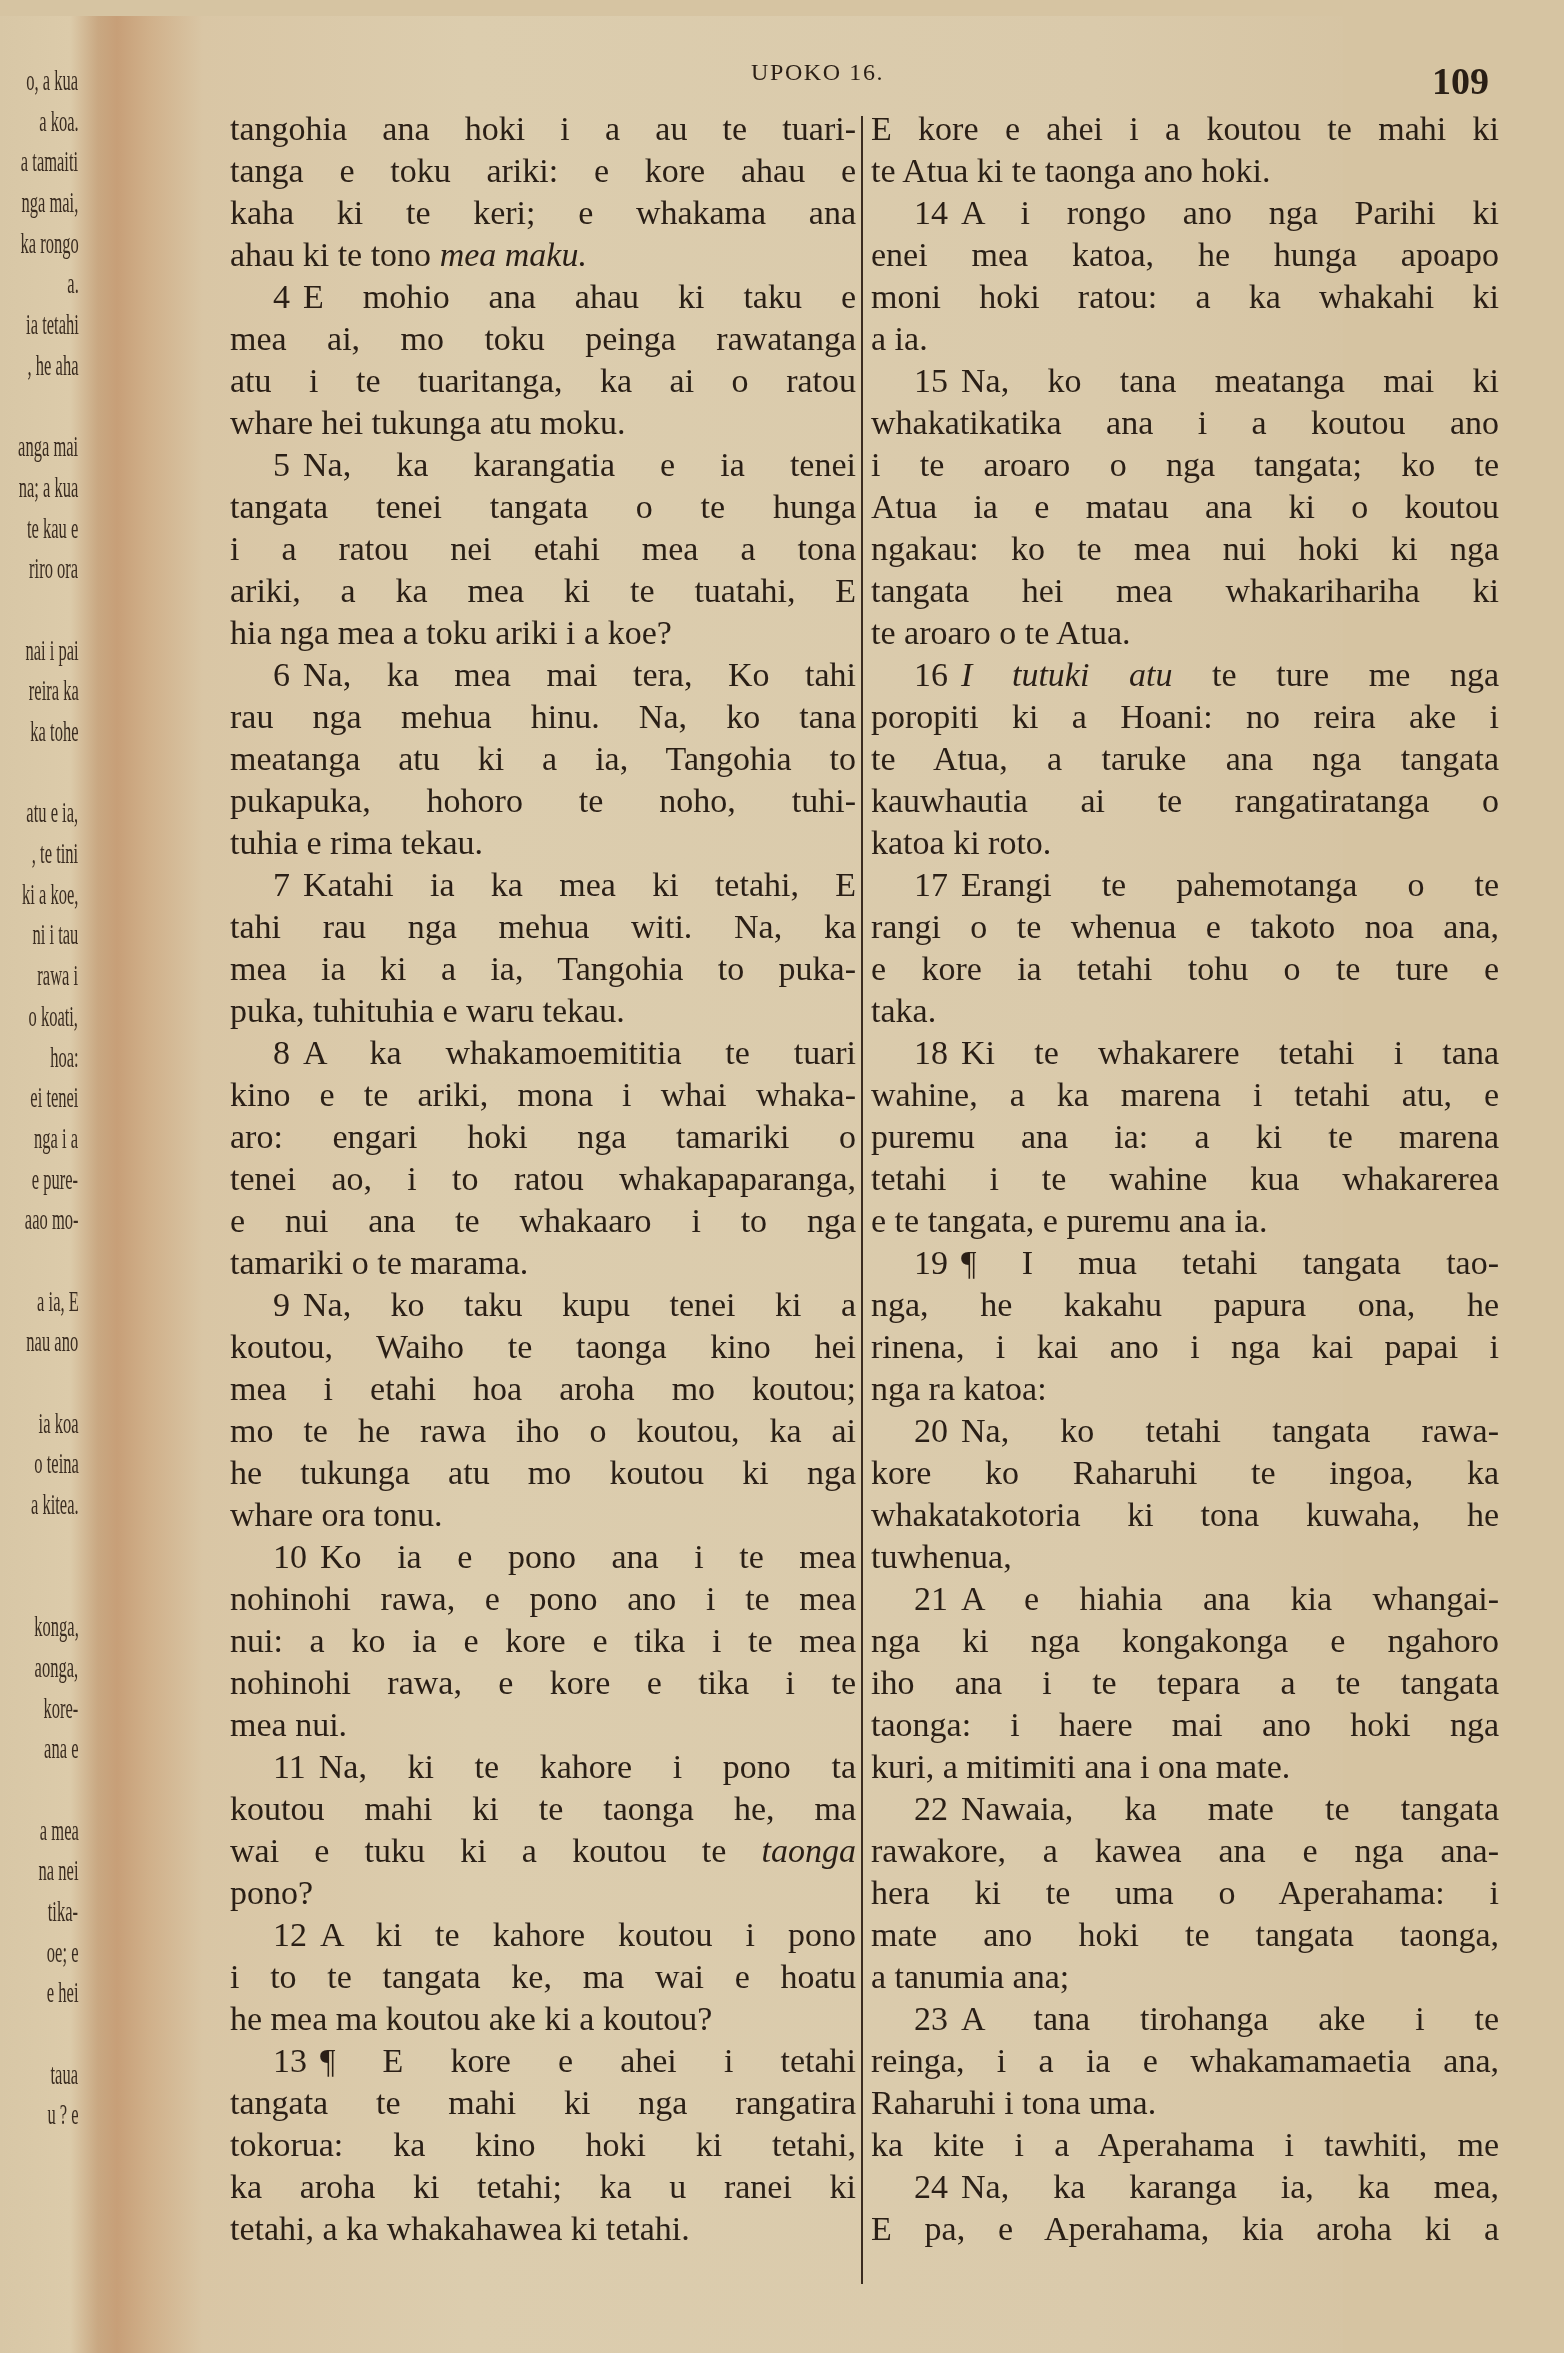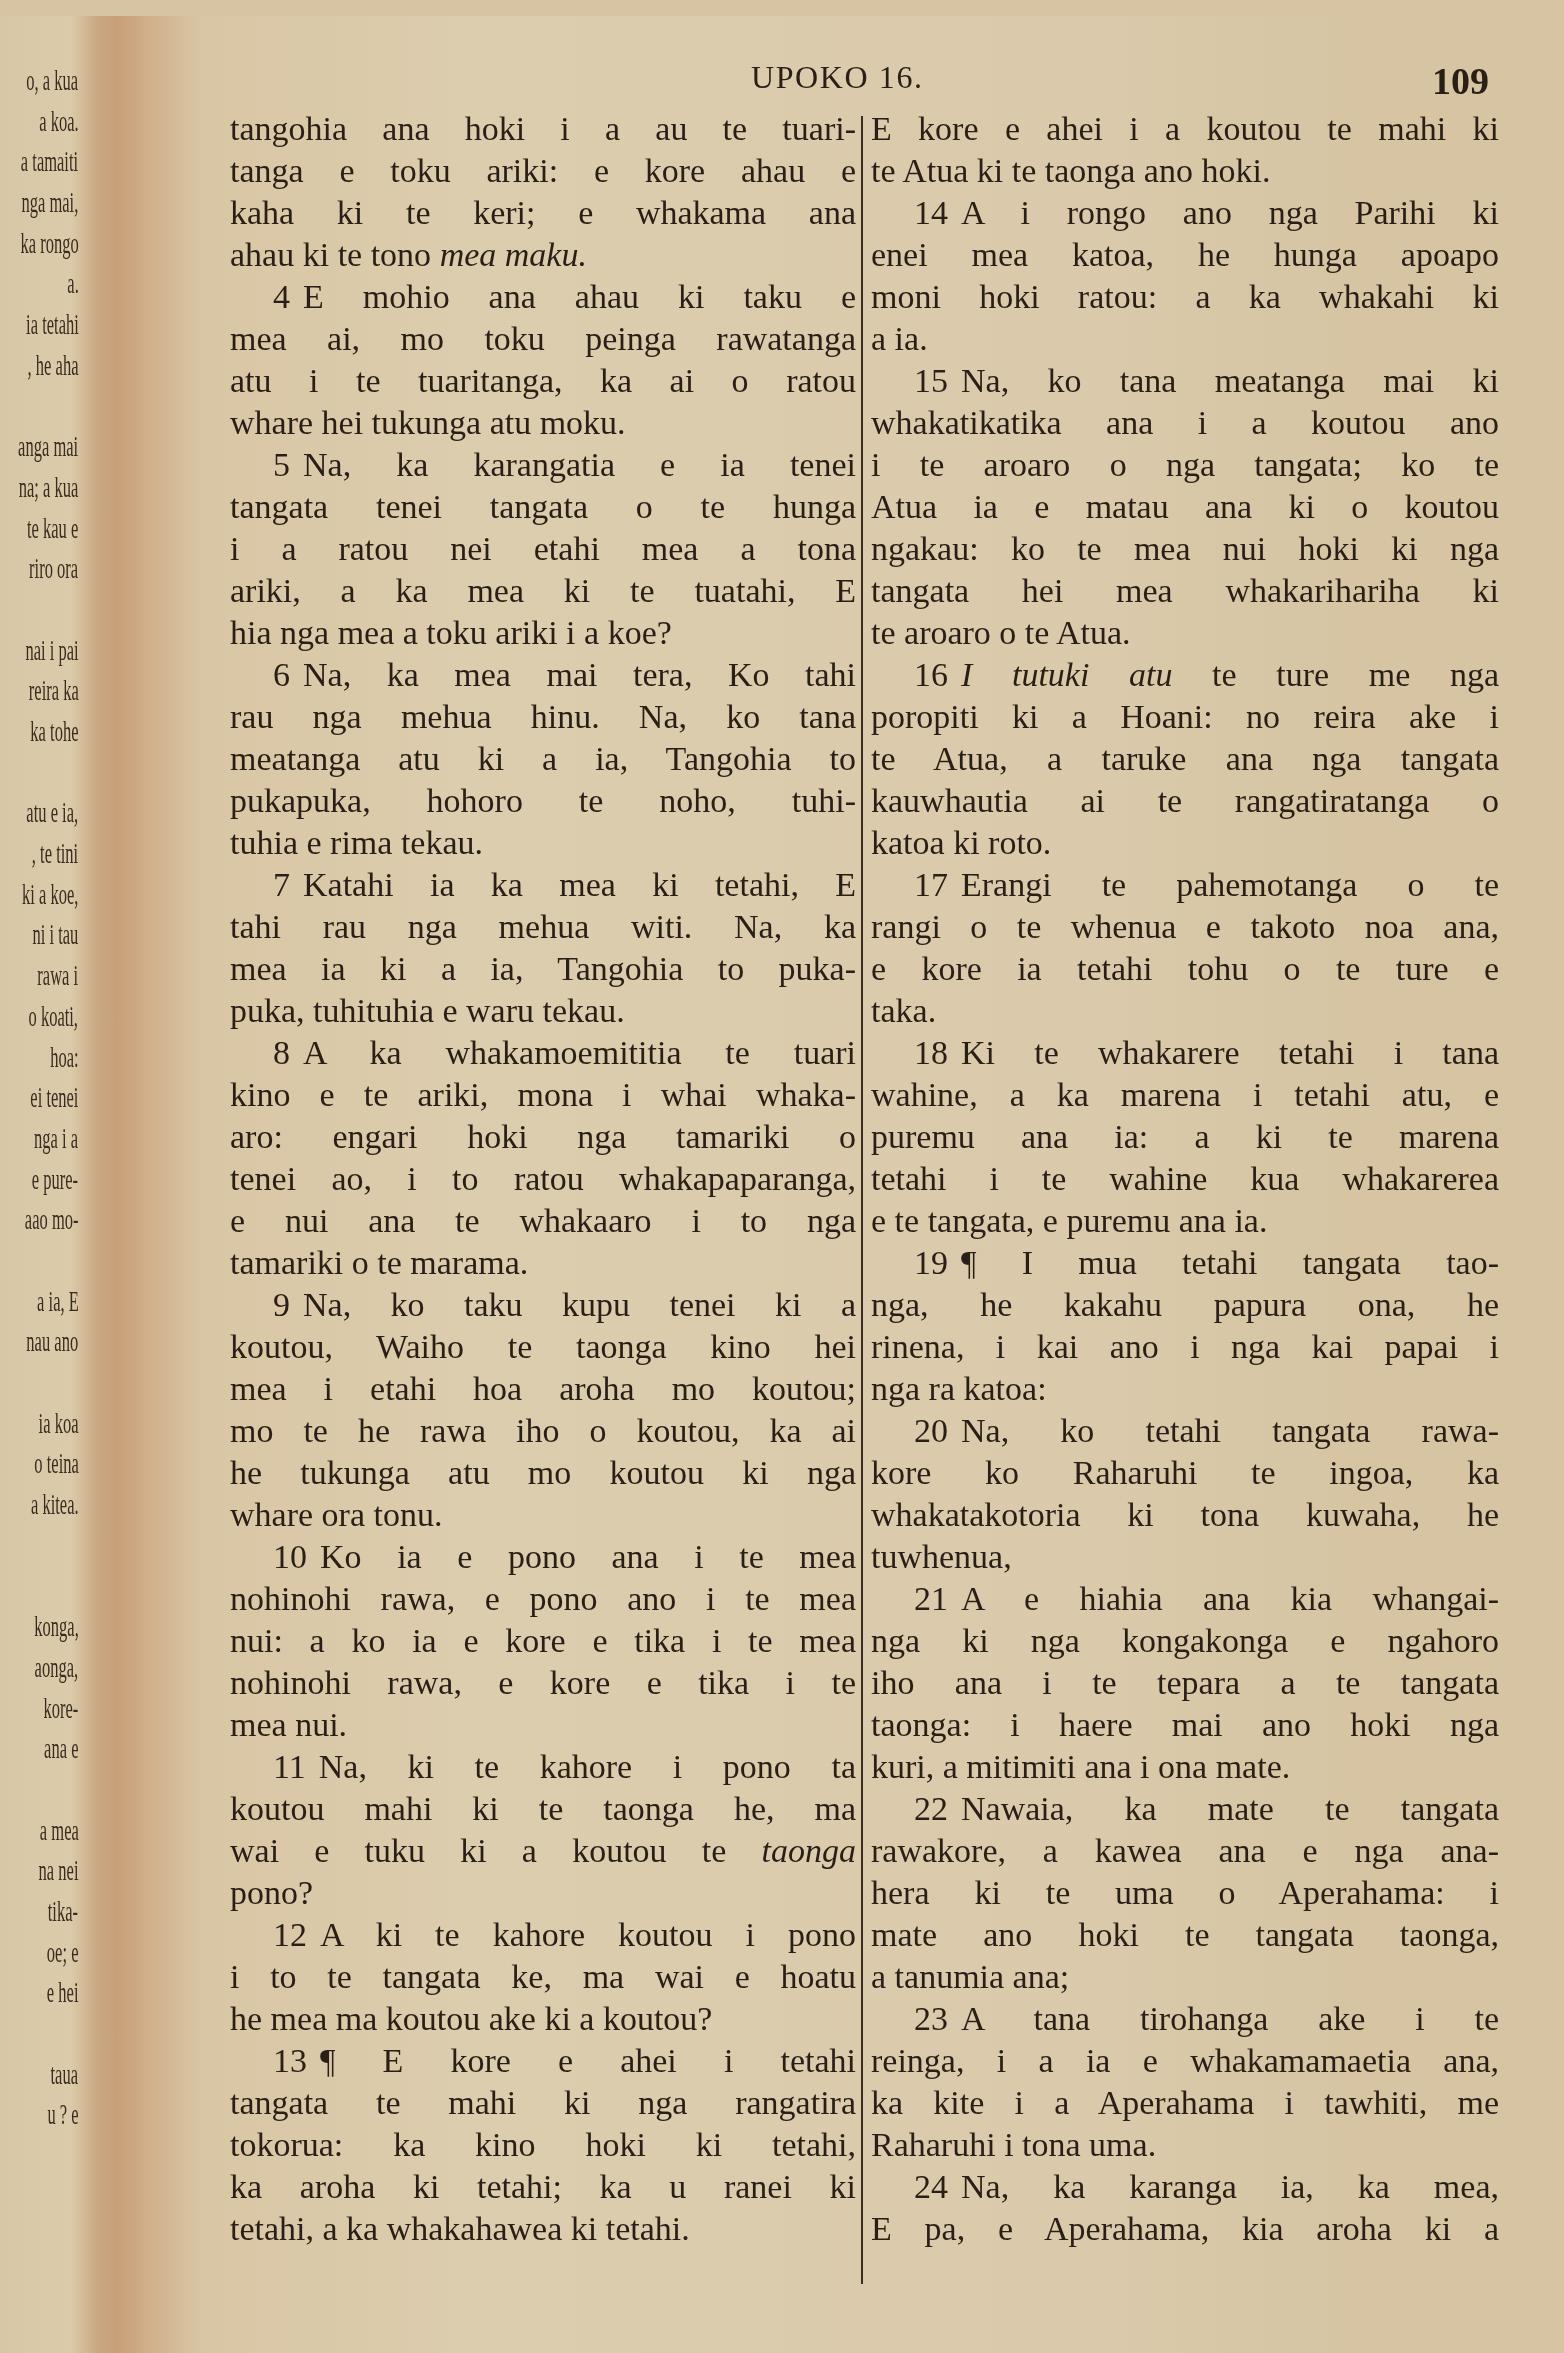--- a/index.html
+++ b/index.html
@@ -19,21 +19,21 @@
   .prev-page .pl {
     position: absolute; right: 15.6px; white-space: nowrap;
     font-family: "Liberation Serif", serif; font-size: 30px; color: #3a2c20;
     transform: scaleX(0.55); transform-origin: right center;
   }
   .running-head {
     position: absolute; left: 0; width: 1565px; top: 43px; height: 47px;
   }
   .rh-title {
     position: absolute; left: 751px; top: 0; font-family: "Liberation Serif", serif;
-    font-size: 32px; letter-spacing: 1.6px; color: #2a1f16;
+    font-size: 24px; letter-spacing: 1.6px; color: #2a1f16;
   }
   .rh-num {
     position: absolute; left: 1432px; top: 0; font-family: "Liberation Serif", serif;
     font-size: 38px; font-weight: bold; color: #2a1f16;
   }
   .col {
     position: absolute; top: 92px; width: 626px;
   }
   .col.left { left: 230px; }
   .col.right { left: 871px; width: 628px; }
@@ -208,19 +208,19 @@
       <div class="line"><span>iho ana i te tepara a te tangata</span></div>
       <div class="line"><span>taonga: i haere mai ano hoki nga</span></div>
       <div class="line last"><span>kuri, a mitimiti ana i ona mate.</span></div>
       <div class="line indent"><span class="vn">22</span><span>Nawaia, ka mate te tangata</span></div>
       <div class="line"><span>rawakore, a kawea ana e nga ana-</span></div>
       <div class="line"><span>hera ki te uma o Aperahama: i</span></div>
       <div class="line"><span>mate ano hoki te tangata taonga,</span></div>
       <div class="line last"><span>a tanumia ana;</span></div>
       <div class="line indent"><span class="vn">23</span><span>A tana tirohanga ake i te</span></div>
       <div class="line"><span>reinga, i a ia e whakamamaetia ana,</span></div>
+      <div class="line last"><span>Raharuhi i tona uma.</span></div>
       <div class="line"><span>ka kite i a Aperahama i tawhiti, me</span></div>
-      <div class="line last"><span>Raharuhi i tona uma.</span></div>
       <div class="line indent"><span class="vn">24</span><span>Na, ka karanga ia, ka mea,</span></div>
       <div class="line"><span>E pa, e Aperahama, kia aroha ki a</span></div>
     </div>
 </div>
 
 
 </body></html>

